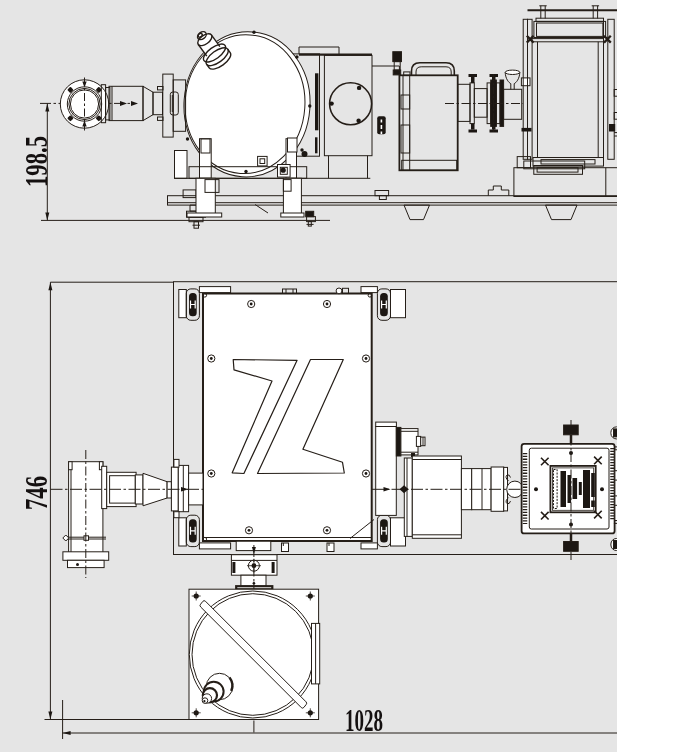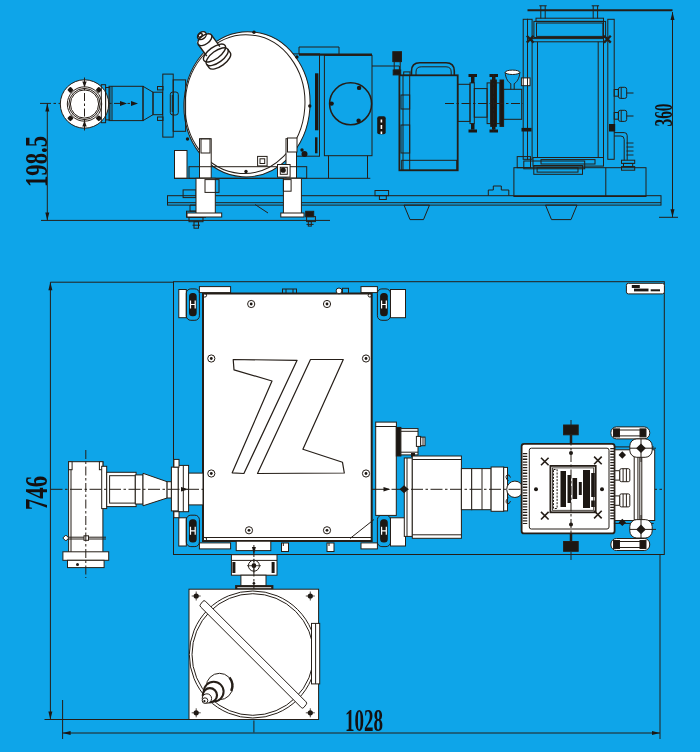--- a/index.html
+++ b/index.html
@@ -1,16 +1,16 @@
 <!DOCTYPE html>
 <html><head>
 <meta charset="utf-8">
 <style>
   html,body{margin:0;padding:0;background:#ffffff;}
-  #page{width:700px;height:752px;position:relative;background:#0ea5e9;overflow:hidden;}
+  #page{width:617px;height:752px;position:relative;background:#e5e5e5;overflow:hidden;}
   svg{position:absolute;top:0;left:0;}
   text{font-family:"Liberation Serif", serif;fill:#141010;stroke:none;font-weight:bold;}
 </style>
 </head>
 <body>
 <div id="page">
 <svg width="700" height="752" viewBox="0 0 700 752">
 <defs>
 </defs>
 <g stroke="#251e18" stroke-width="1" fill="none">

